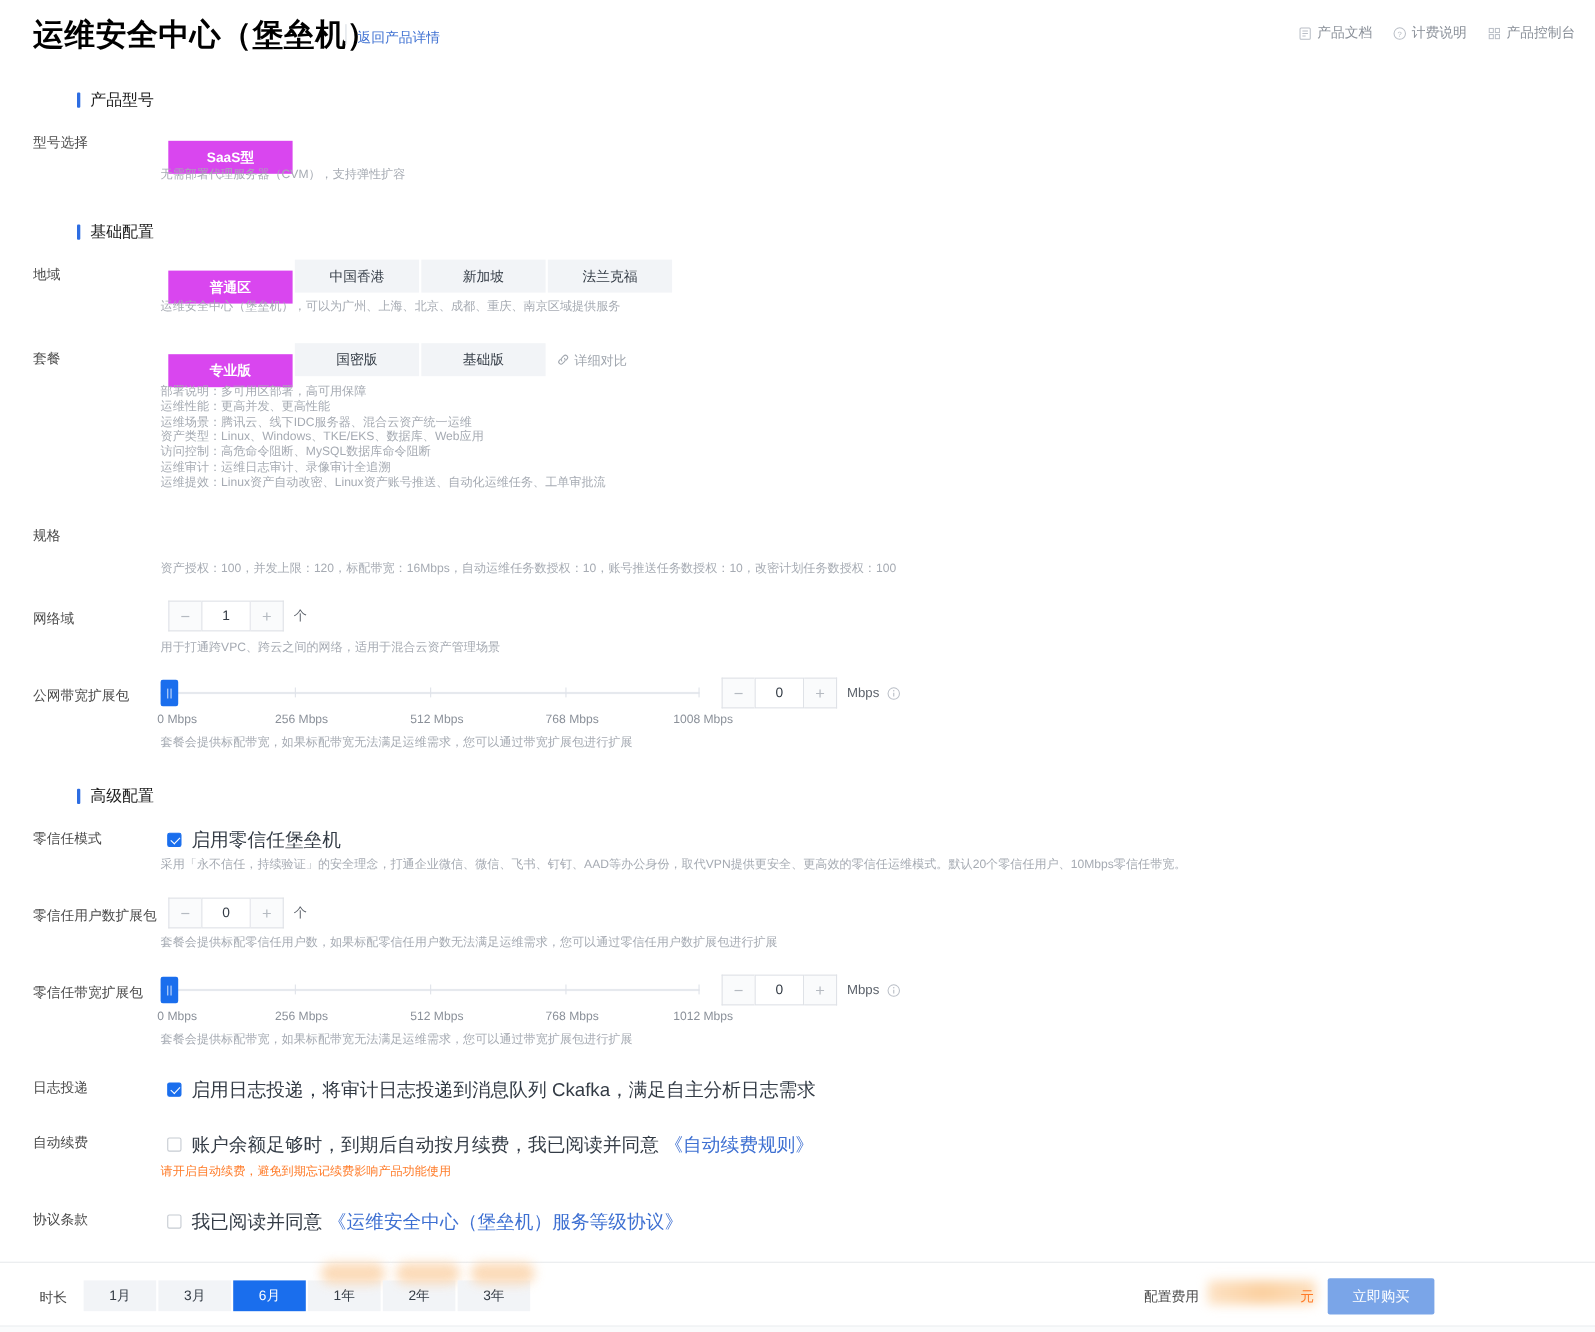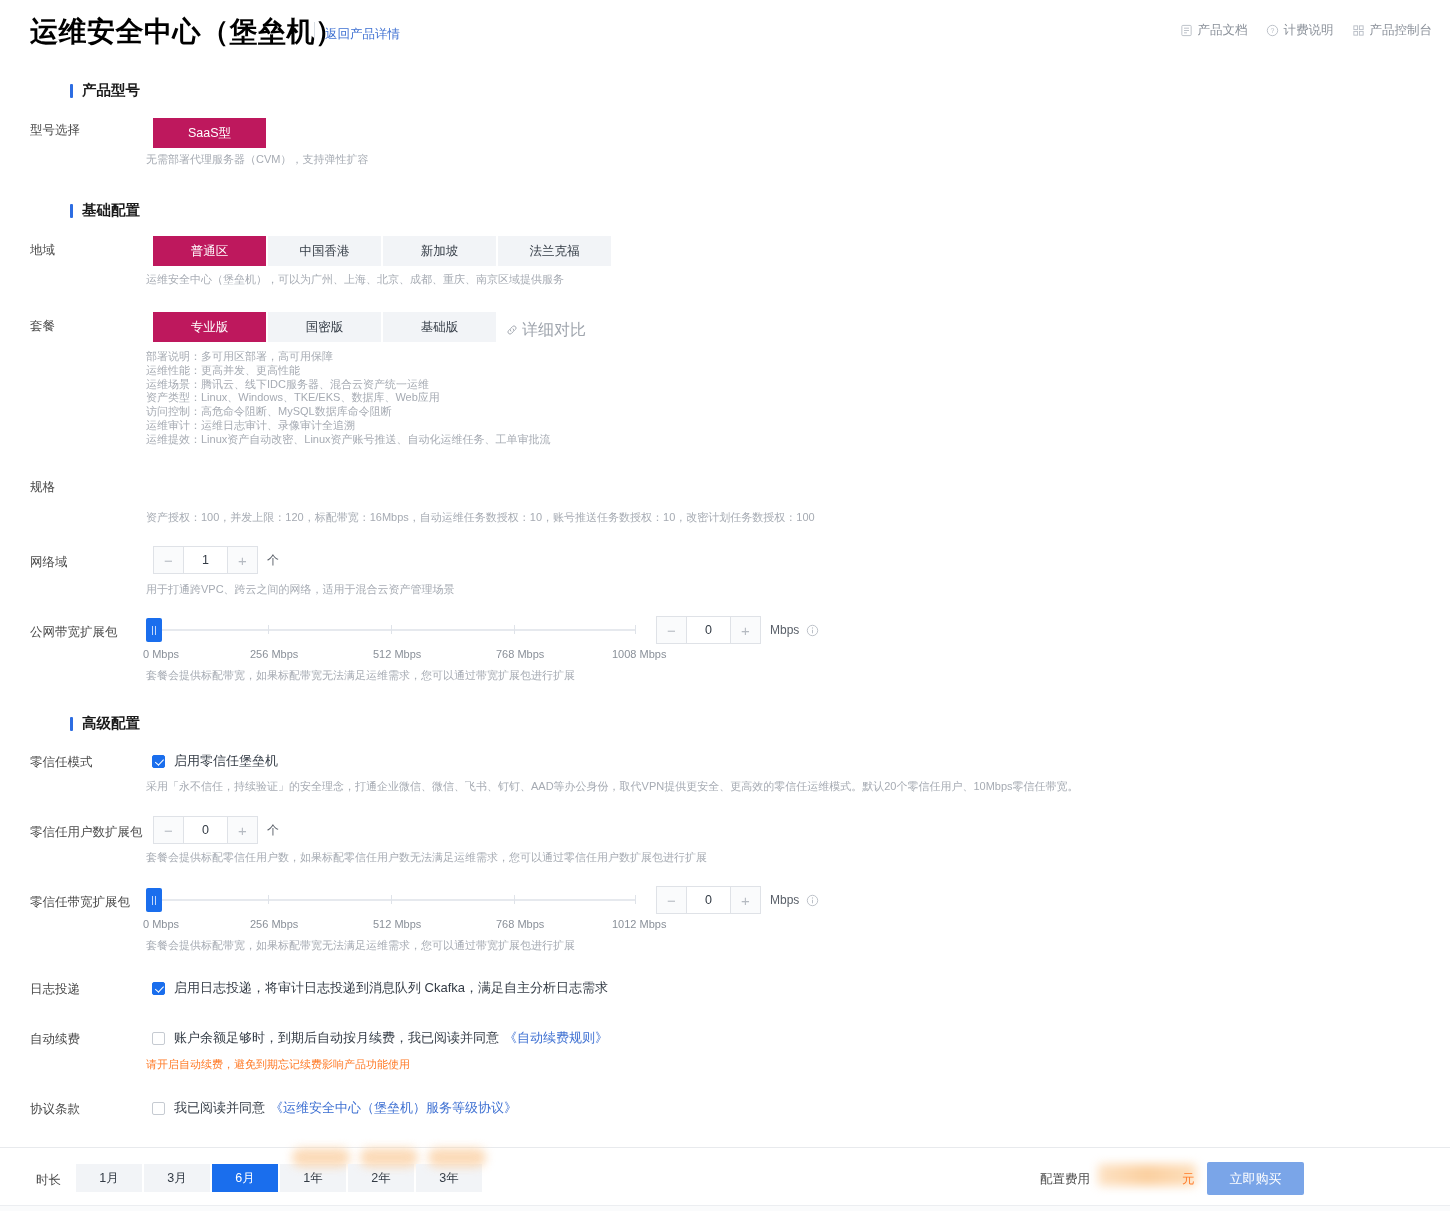--- a/index.html
+++ b/index.html
@@ -34,21 +34,21 @@
   }
   .hlink {
     display:flex; align-items:center; gap:5px;
     font-size:12.5px; color:#8a9099; white-space:nowrap; cursor:pointer;
   }
   .hlink svg { display:block; }
 
   
   .section-title {
     position:absolute; display:flex; align-items:center;
-    font-size:14.5px; font-weight:700; color:#1a1a1a; white-space:nowrap;padding-left:40px;
+    font-size:14.5px; font-weight:400; color:#1a1a1a; white-space:nowrap;padding-left:40px;
   }
   .section-title::before {
     content:""; display:inline-block; width:3px; height:14px;
     background:#2d6de2; margin-right:9px; border-radius:1px;
   }
 
   
   .row-label {
     position:absolute; left:30px;
     font-size:12.5px; color:#4a4a4a; white-space:nowrap;
@@ -61,26 +61,26 @@
   
   .seg {
     position:absolute; display:flex; gap:2px;
   }
   .seg-btn {
     height:30px; display:flex; align-items:center; justify-content:center;
     background:#f2f4f7; color:#333b45; font-size:12.5px;
     border:1px solid transparent; cursor:pointer; position:relative;
     white-space:nowrap;
   }
-  .seg-btn.sel { background:#be185d; color:#fff; font-weight:400; }
+  .seg-btn.sel { background:#d946ef; color:#fff; font-weight:700;margin-top:10px; }
 
   
   .compare-link {
     position:absolute; display:flex; align-items:center; gap:4px;
-    font-size:16px; color:#a0a6ae; white-space:nowrap; cursor:pointer;
+    font-size:12px; color:#a0a6ae; white-space:nowrap; cursor:pointer;
   }
 
   
   .feat-list {
     position:absolute; left:146px;
     font-size:11px; color:#a6abb3; line-height:13.8px;
   }
   .feat-list div { white-space:nowrap; }
 
   
@@ -129,21 +129,21 @@
     width:13px; height:13px; border:1px solid #c6cbd2; border-radius:2px;
     background:#fff; display:inline-block; position:relative; cursor:pointer;
     flex:none;
   }
   .cbox.on { background:#1a6eed; border-color:#1a6eed; }
   .cbox.on::after {
     content:""; position:absolute; left:4px; top:1px; width:3.5px; height:7px;
     border:solid #fff; border-width:0 1.6px 1.6px 0; transform:rotate(43deg);
   }
   .cb-label {
-    margin-left:9px; font-size:13px; color:#333b45; white-space:nowrap;
+    margin-left:9px; font-size:17px; color:#333b45; white-space:nowrap;
   }
   .inline-link { color:#3e70d2; cursor:pointer; }
   .warn-text {
     position:absolute; left:146px; font-size:11px; color:#ff7b28; white-space:nowrap;
   }
 
   
   .bottom-bar {
     position:absolute; left:0; bottom:0; width:1450px; height:64px;
     background:#fff; border-top:1px solid #e8eaed;

